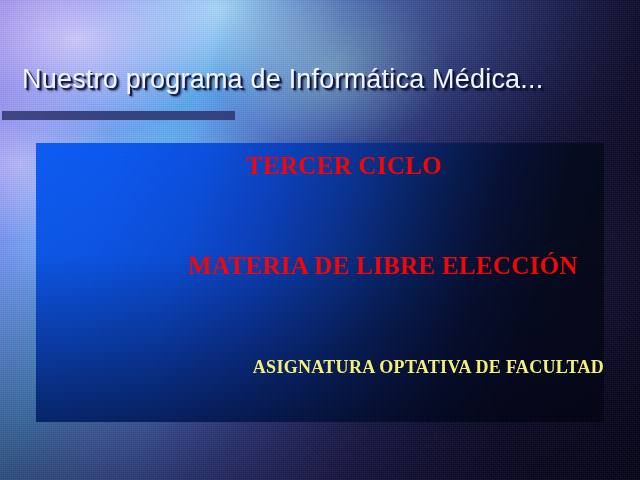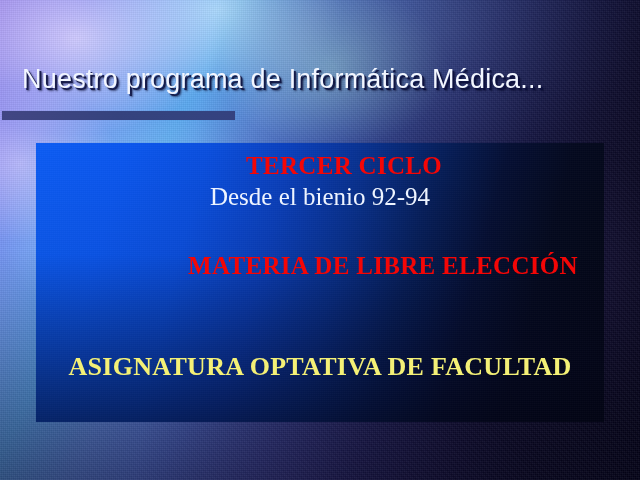--- a/index.html
+++ b/index.html
@@ -161,21 +161,21 @@
   .head.red    { color: #f40606; margin-left: 48px; }
   .head.yellow { color: #f4f076; }
 
   .sub {
     color: #eef4ff;
     font-size: 25px;
     line-height: 32px;
     font-weight: 400;
     white-space: nowrap;
   }
-  .head.big { font-size: 26px; }
+  .head.big { font-size: 18px; text-align: right; }
 </style>
 </head>
 <body>
 
 <div class="slide">
 
   <div class="bg-base"></div>
   <div class="bg-blob-a"></div>
   <div class="bg-blob-b"></div>
   <div class="bg-darken"></div>
@@ -186,21 +186,20 @@
   <div class="title-rule"></div>
 
   <div class="panel">
     <div class="panel-vshade"></div>
     <div class="panel-noise"></div>
 
     <div class="panel-content">
 
       <div class="blk blk-1">
         <div class="head red">TERCER CICLO</div>
-        <div class="sub">Desde el bienio 92-94</div>
       </div>
 
       <div class="blk blk-2">
         <div class="head red">MATERIA DE LIBRE ELECCIÓN</div>
       </div>
 
       <div class="blk blk-3">
         <div class="head yellow big">ASIGNATURA OPTATIVA DE FACULTAD</div>
       </div>
 

